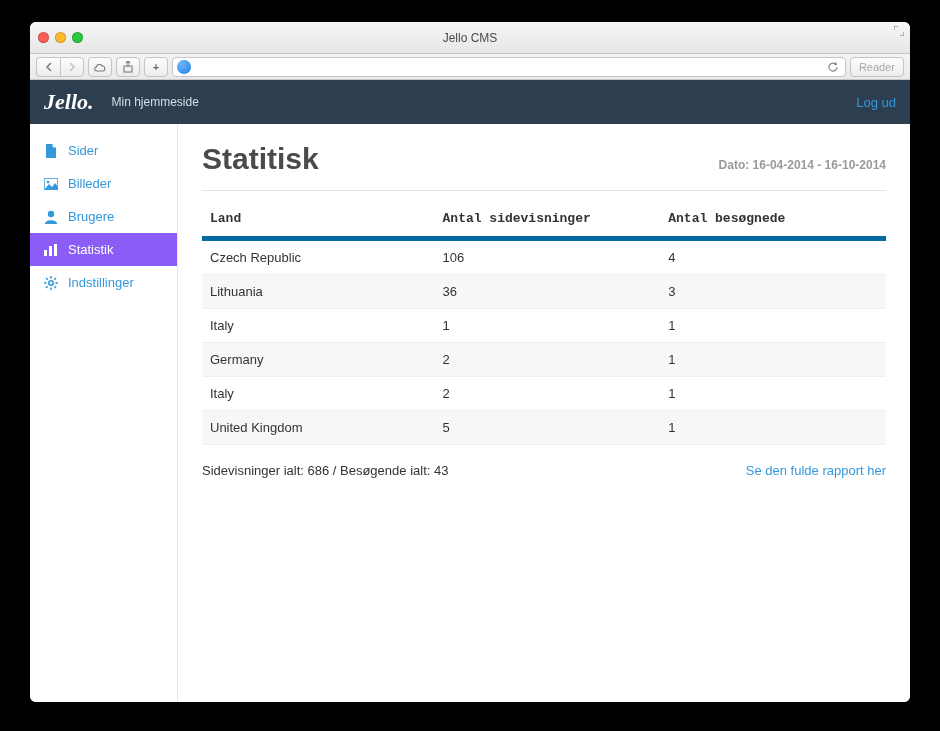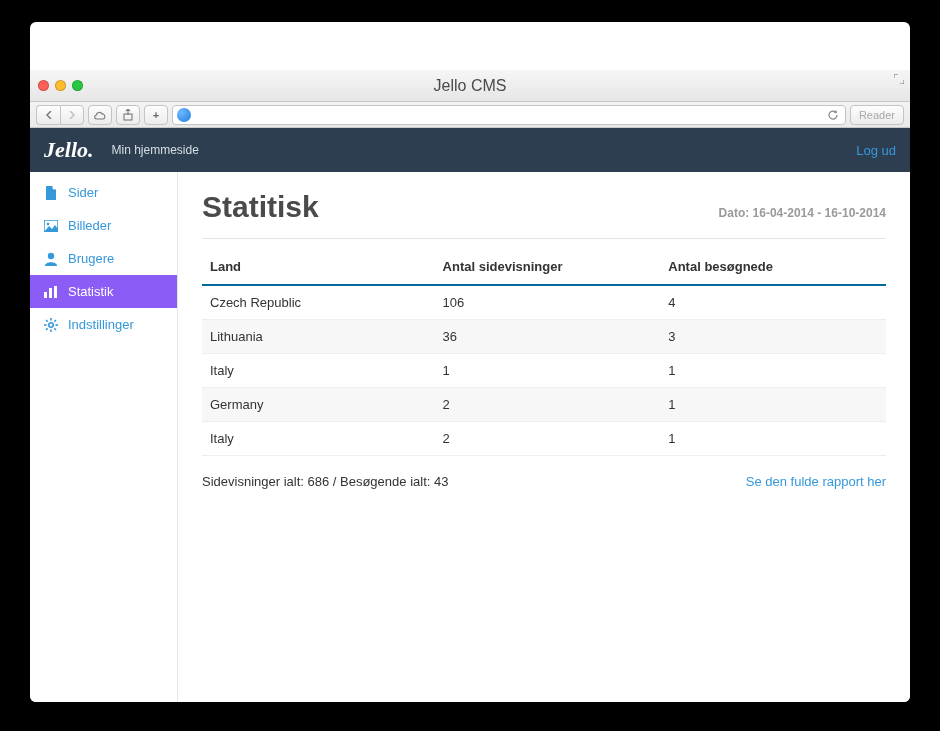--- a/index.html
+++ b/index.html
@@ -27,23 +27,22 @@
     overflow: hidden;
   }
   
   .titlebar {
     height: 32px;
     background: linear-gradient(#f6f6f6,#e6e6e6);
     border-bottom: 1px solid #c8c8c8;
     display: flex;
     align-items: center;
     position: relative;
-    font-size: 16px;
+    font-size: 12px;
     color: #4a4a4a;
-    margin-top: 48px;
   }
   .traffic-lights {
     display: flex;
     gap: 6px;
     padding-left: 8px;
   }
   .traffic-lights span {
     width: 11px; height: 11px; border-radius: 50%; display:block;
     border: 0.5px solid rgba(0,0,0,0.2);
   }
@@ -145,21 +144,21 @@
   .app-body {
     flex:1;
     display:flex;
     overflow:hidden;
     background:#fff;
   }
   
   .sidebar {
     width:148px;
     border-right:1px solid #e6e6e6;
-    padding-top:4px;
+    padding-top:10px;
   }
   .side-item {
     display:flex;
     align-items:center;
     gap:10px;
     padding:9px 14px;
     font-size:13px;
     color:#3498db;
     cursor:pointer;
   }
@@ -199,21 +198,22 @@
   }
   table.stats {
     width:100%;
     border-collapse:collapse;
     font-size:13px;
   }
   table.stats th {
     text-align:left;
     font-weight:700;
     padding:10px 8px;
-    border-bottom:2px solid #0369a1;
+    border-bottom:5px solid #0369a1;
+    font-family:Liberation Mono, monospace;
   }
   table.stats td {
     padding:9px 8px;
     border-bottom:1px solid #eee;
   }
   table.stats tbody tr:nth-child(even) td {
     background:#f7f7f7;
   }
   .main-foot {
     display:flex;
@@ -388,20 +388,25 @@
               <tr>
                 <td>Germany</td>
                 <td>2</td>
                 <td>1</td>
               </tr>
               <tr>
                 <td>Italy</td>
                 <td>2</td>
                 <td>1</td>
               </tr>
+              <tr>
+                <td>United Kingdom</td>
+                <td>5</td>
+                <td>1</td>
+              </tr>
             </tbody>
         </table>
 
         <div class="main-foot">
           <div>Sidevisninger ialt: 686 / Besøgende ialt: 43</div>
           <div class="full-report">Se den fulde rapport her</div>
         </div>
       </div>
     </div>
   </div>

